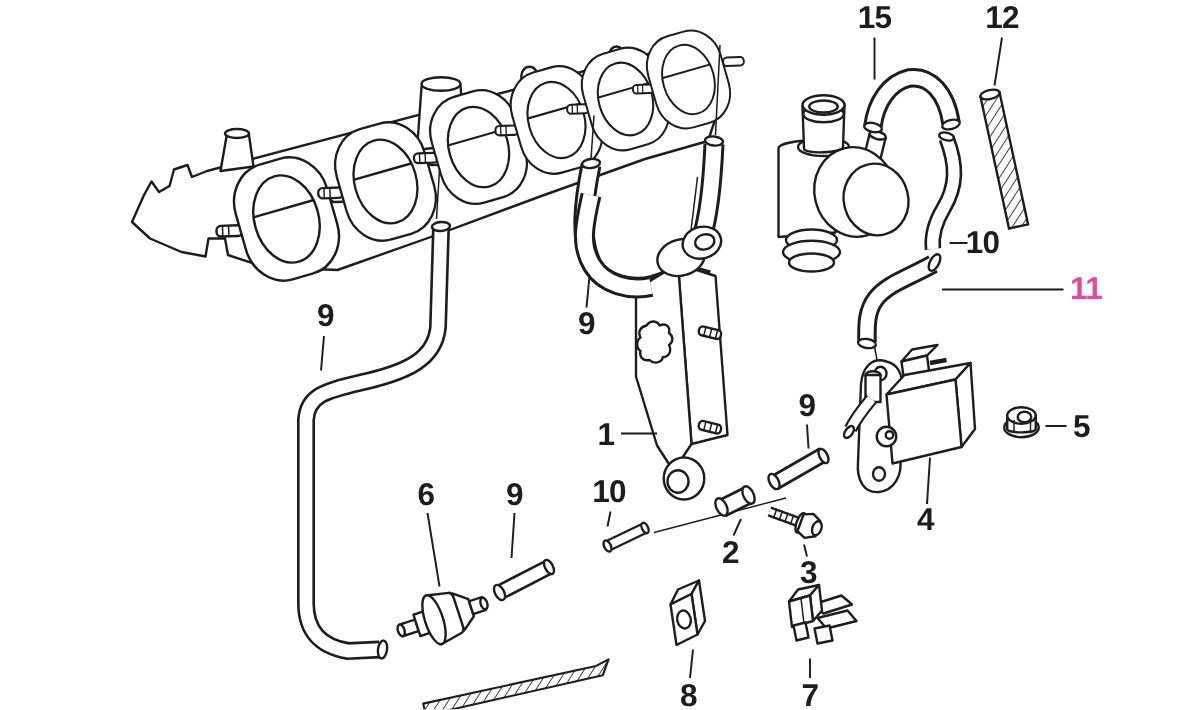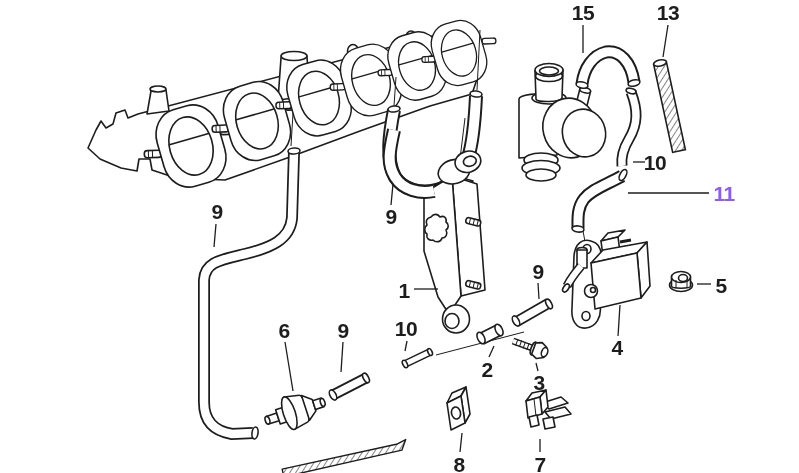--- a/index.html
+++ b/index.html
@@ -301,16 +301,16 @@
     <div class="callout" style="left: 721px; top: 285px; color: rgb(29, 29, 29);">5</div>
     <div class="callout" style="left: 284px; top: 330px; color: rgb(29, 29, 29);">6</div>
     <div class="callout" style="left: 540px; top: 464px; color: rgb(29, 29, 29);">7</div>
     <div class="callout" style="left: 459px; top: 464px; color: rgb(29, 29, 29);">8</div>
     <div class="callout" style="left: 217px; top: 211px; color: rgb(29, 29, 29);">9</div>
     <div class="callout" style="left: 391px; top: 216px; color: rgb(29, 29, 29);">9</div>
     <div class="callout" style="left: 538px; top: 271px; color: rgb(29, 29, 29);">9</div>
     <div class="callout" style="left: 343px; top: 330px; color: rgb(29, 29, 29);">9</div>
     <div class="callout" style="left: 655px; top: 162px; color: rgb(29, 29, 29);">10</div>
     <div class="callout" style="left: 406px; top: 328px; color: rgb(29, 29, 29);">10</div>
-    <div class="callout" style="left: 724px; top: 193px; color: #8b5cf6;">11</div>
+    <div class="callout" style="left: 724px; top: 193px; color: #ec4899;">11</div>
     <div class="callout" style="left: 583px; top: 12px; color: rgb(29, 29, 29);">15</div>
-    <div class="callout" style="left: 668px; top: 12px; color: rgb(29, 29, 29);">13</div>
+    <div class="callout" style="left: 668px; top: 12px; color: rgb(29, 29, 29);">12</div>
   </div>
 
 </body></html>

